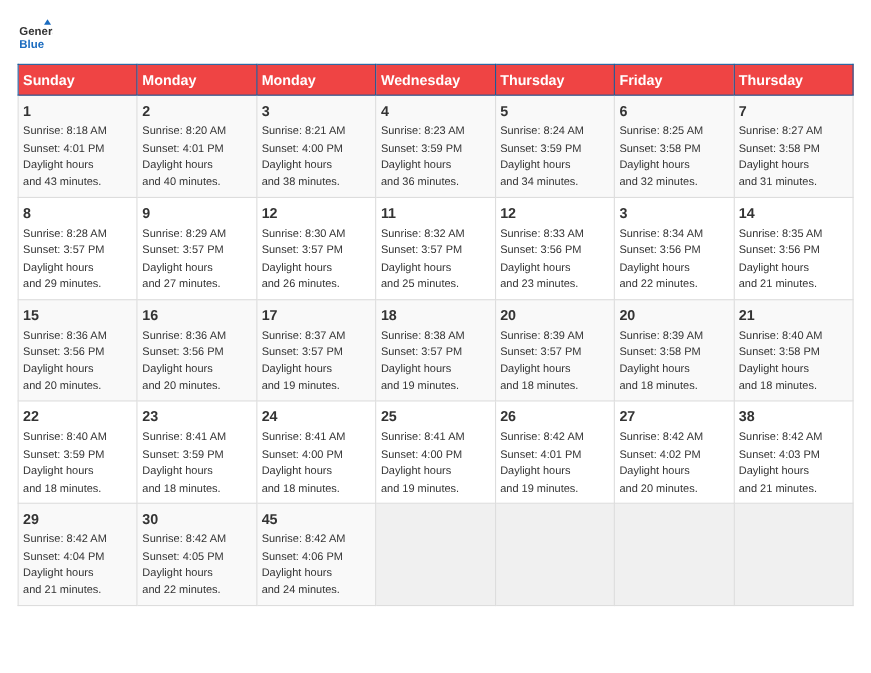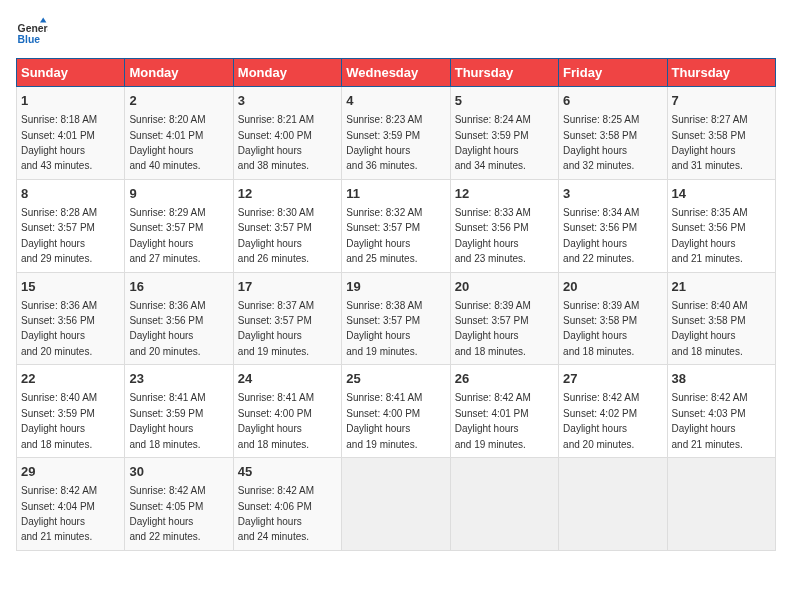--- a/index.html
+++ b/index.html
@@ -127,21 +127,21 @@
         <td><span class="day-num">12</span><span class="day-info">Sunrise: 8:30 AM<br>Sunset: 3:57 PM<br>Daylight hours<br>and 26 minutes.</span></td>
         <td><span class="day-num">11</span><span class="day-info">Sunrise: 8:32 AM<br>Sunset: 3:57 PM<br>Daylight hours<br>and 25 minutes.</span></td>
         <td><span class="day-num">12</span><span class="day-info">Sunrise: 8:33 AM<br>Sunset: 3:56 PM<br>Daylight hours<br>and 23 minutes.</span></td>
         <td><span class="day-num">3</span><span class="day-info">Sunrise: 8:34 AM<br>Sunset: 3:56 PM<br>Daylight hours<br>and 22 minutes.</span></td>
         <td><span class="day-num">14</span><span class="day-info">Sunrise: 8:35 AM<br>Sunset: 3:56 PM<br>Daylight hours<br>and 21 minutes.</span></td>
       </tr>
       <tr>
         <td><span class="day-num">15</span><span class="day-info">Sunrise: 8:36 AM<br>Sunset: 3:56 PM<br>Daylight hours<br>and 20 minutes.</span></td>
         <td><span class="day-num">16</span><span class="day-info">Sunrise: 8:36 AM<br>Sunset: 3:56 PM<br>Daylight hours<br>and 20 minutes.</span></td>
         <td><span class="day-num">17</span><span class="day-info">Sunrise: 8:37 AM<br>Sunset: 3:57 PM<br>Daylight hours<br>and 19 minutes.</span></td>
-        <td><span class="day-num">19</span><span class="day-info">Sunrise: 8:38 AM<br>Sunset: 3:57 PM<br>Daylight hours<br>and 19 minutes.</span></td>
+        <td><span class="day-num">18</span><span class="day-info">Sunrise: 8:38 AM<br>Sunset: 3:57 PM<br>Daylight hours<br>and 19 minutes.</span></td>
         <td><span class="day-num">20</span><span class="day-info">Sunrise: 8:39 AM<br>Sunset: 3:57 PM<br>Daylight hours<br>and 18 minutes.</span></td>
         <td><span class="day-num">20</span><span class="day-info">Sunrise: 8:39 AM<br>Sunset: 3:58 PM<br>Daylight hours<br>and 18 minutes.</span></td>
         <td><span class="day-num">21</span><span class="day-info">Sunrise: 8:40 AM<br>Sunset: 3:58 PM<br>Daylight hours<br>and 18 minutes.</span></td>
       </tr>
       <tr>
         <td><span class="day-num">22</span><span class="day-info">Sunrise: 8:40 AM<br>Sunset: 3:59 PM<br>Daylight hours<br>and 18 minutes.</span></td>
         <td><span class="day-num">23</span><span class="day-info">Sunrise: 8:41 AM<br>Sunset: 3:59 PM<br>Daylight hours<br>and 18 minutes.</span></td>
         <td><span class="day-num">24</span><span class="day-info">Sunrise: 8:41 AM<br>Sunset: 4:00 PM<br>Daylight hours<br>and 18 minutes.</span></td>
         <td><span class="day-num">25</span><span class="day-info">Sunrise: 8:41 AM<br>Sunset: 4:00 PM<br>Daylight hours<br>and 19 minutes.</span></td>
         <td><span class="day-num">26</span><span class="day-info">Sunrise: 8:42 AM<br>Sunset: 4:01 PM<br>Daylight hours<br>and 19 minutes.</span></td>

